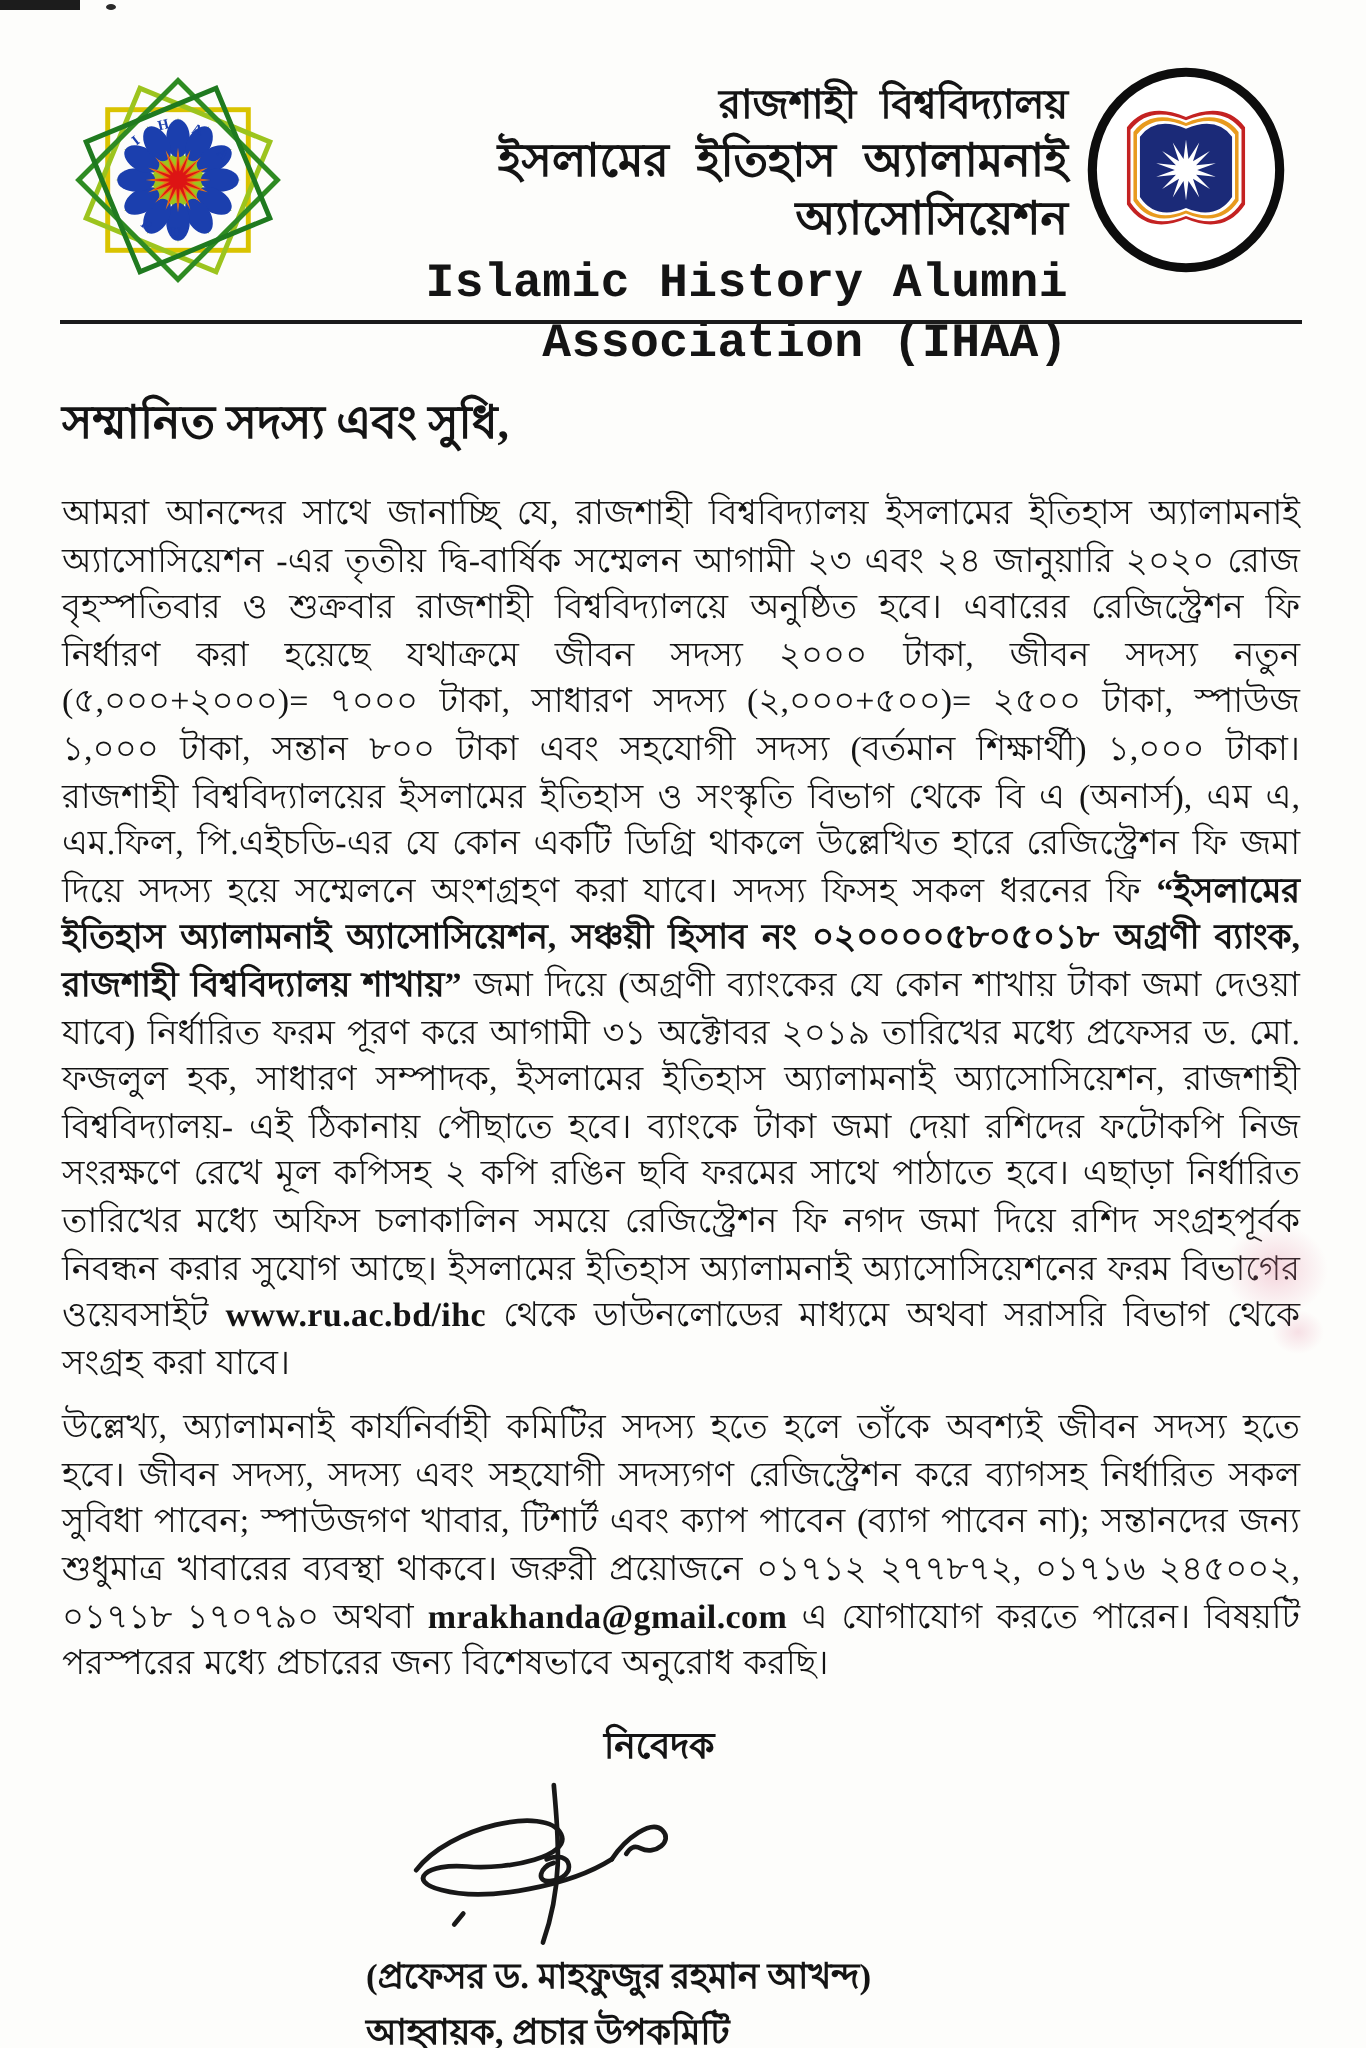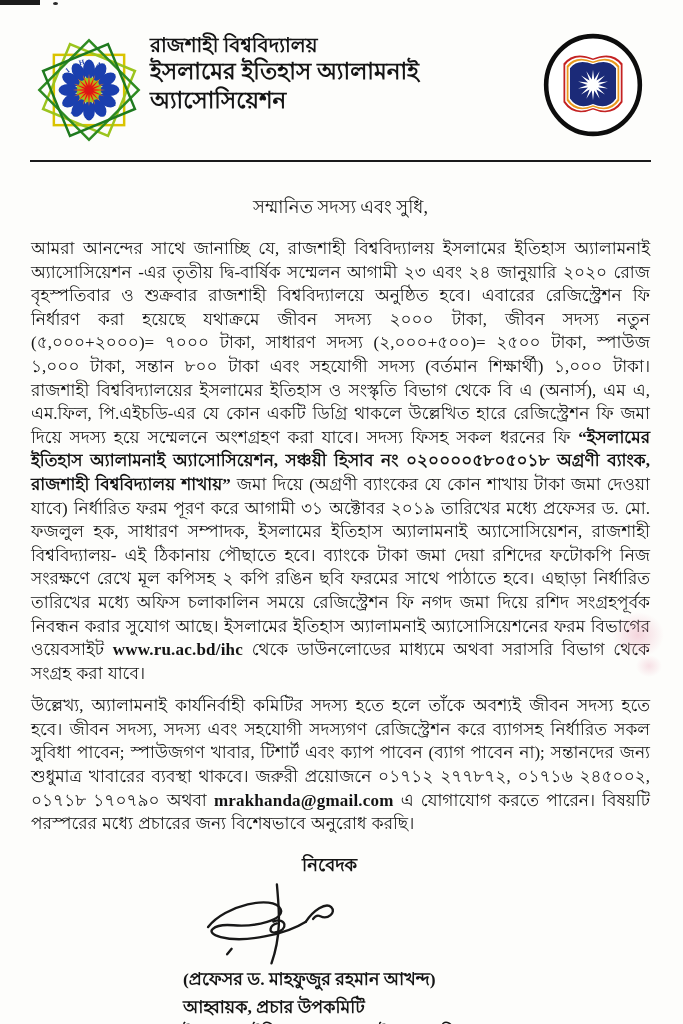--- a/index.html
+++ b/index.html
@@ -16,29 +16,29 @@
   .scan-mark-b { position:absolute; left:53px; top:2px; width:5px; height:3px; background:#2a2a2a; border-radius:50%; }
   .pink-smudge-1 { position:absolute; left:612px; top:612px; width:52px; height:46px;
      background:radial-gradient(closest-side, rgba(224,120,150,.30), rgba(224,120,150,0)); }
   .pink-smudge-2 { position:absolute; left:636px; top:655px; width:26px; height:22px;
      background:radial-gradient(closest-side, rgba(224,120,150,.22), rgba(224,120,150,0)); }
 
   
   .letterhead { position:relative; height:163px; }
   .logo-left { position:absolute; left:30px; top:33px; width:118px; height:114px; }
   .logo-right { position:absolute; left:534px; top:29px; width:118px; height:112px; }
-  .head-center { position:absolute; left:150px; top:33px; width:384px; text-align:left; }
+  .head-center { position:absolute; left:150px; top:43px; width:384px; text-align:right;font-family:Liberation Mono, monospace; }
   .head-univ-bn { font-size:20px; font-weight:700; line-height:1.2; }
   .head-org-bn  { font-size:23px; font-weight:700; line-height:1.25; margin-top:1px; }
   .head-en { font-size:24px; font-weight:700; line-height:1.15; margin-top:3px; letter-spacing:.2px; }
   .head-rule { position:absolute; left:30px; right:32px; top:160px; border-top:2.5px solid #1b1b1b; }
 
   
   .letter-body { padding:0 33px 0 31px; }
-  .salutation { margin-top:30px; font-size:18px; font-weight:400;text-align:center; }
+  .salutation { margin-top:30px; font-size:23px; font-weight:700; }
   p.para {
     margin-top:13px;
     font-size:17px;
     line-height:23.6px;
     text-align:justify;
     word-spacing:1px;
   }
   p.para + p.para { margin-top:9px; }
   .bold { font-weight:700; }
   .latin { font-weight:700; letter-spacing:.2px;margin-top:32px; }
@@ -90,20 +90,22 @@
       <text x="67" y="35" transform="rotate(16 67 35)">A</text>
       <text x="80" y="46" transform="rotate(44 80 46)">A</text>
       <text x="40" y="84" transform="rotate(38 40 84)">R</text>
       <text x="56" y="90">U</text>
     </g>
   </svg>
 
   <div class="head-center">
     <div class="head-univ-bn">রাজশাহী বিশ্ববিদ্যালয়</div>
     <div class="head-org-bn">ইসলামের ইতিহাস অ্যালামনাই অ্যাসোসিয়েশন</div>
+    <div class="head-en">Islamic History Alumni</div>
+    <div class="head-en">Association (IHAA)</div>
   </div>
 
   <svg class="logo-right" viewBox="0 0 110 110">
     <ellipse cx="55" cy="55" rx="46" ry="48" fill="#ffffff" stroke-width="4.5" stroke="#0d0d0d"></ellipse>
     <path d="M26,34 Q36,21 55,29 Q74,21 84,34 L84,72 Q74,87 55,79 Q36,87 26,72 Z" fill="#c42222"></path>
     <path d="M26,34 Q36,21 55,29 Q74,21 84,34 L84,72 Q74,87 55,79 Q36,87 26,72 Z" transform="translate(55 55) scale(0.94) translate(-55 -55)" fill="#ffffff"></path>
     <path d="M26,34 Q36,21 55,29 Q74,21 84,34 L84,72 Q74,87 55,79 Q36,87 26,72 Z" transform="translate(55 55) scale(0.89) translate(-55 -55)" fill="#e89a1e"></path>
     <path d="M26,34 Q36,21 55,29 Q74,21 84,34 L84,72 Q74,87 55,79 Q36,87 26,72 Z" transform="translate(55 55) scale(0.83) translate(-55 -55)" fill="#ffffff"></path>
     <path d="M26,34 Q36,21 55,29 Q74,21 84,34 L84,72 Q74,87 55,79 Q36,87 26,72 Z" transform="translate(55 55) scale(0.78) translate(-55 -55)" fill="#1b2a78"></path>
     <polygon fill="#ffffff" points="55.00,40.00 56.22,49.64 61.51,41.49 58.43,50.70 66.73,45.65 59.96,52.61 69.62,51.66 60.50,55.00 69.62,58.34 59.96,57.39 66.73,64.35 58.43,59.30 61.51,68.51 56.22,60.36 55.00,70.00 53.78,60.36 48.49,68.51 51.57,59.30 43.27,64.35 50.04,57.39 40.38,58.34 49.50,55.00 40.38,51.66 50.04,52.61 43.27,45.65 51.57,50.70 48.49,41.49 53.78,49.64"></polygon>

